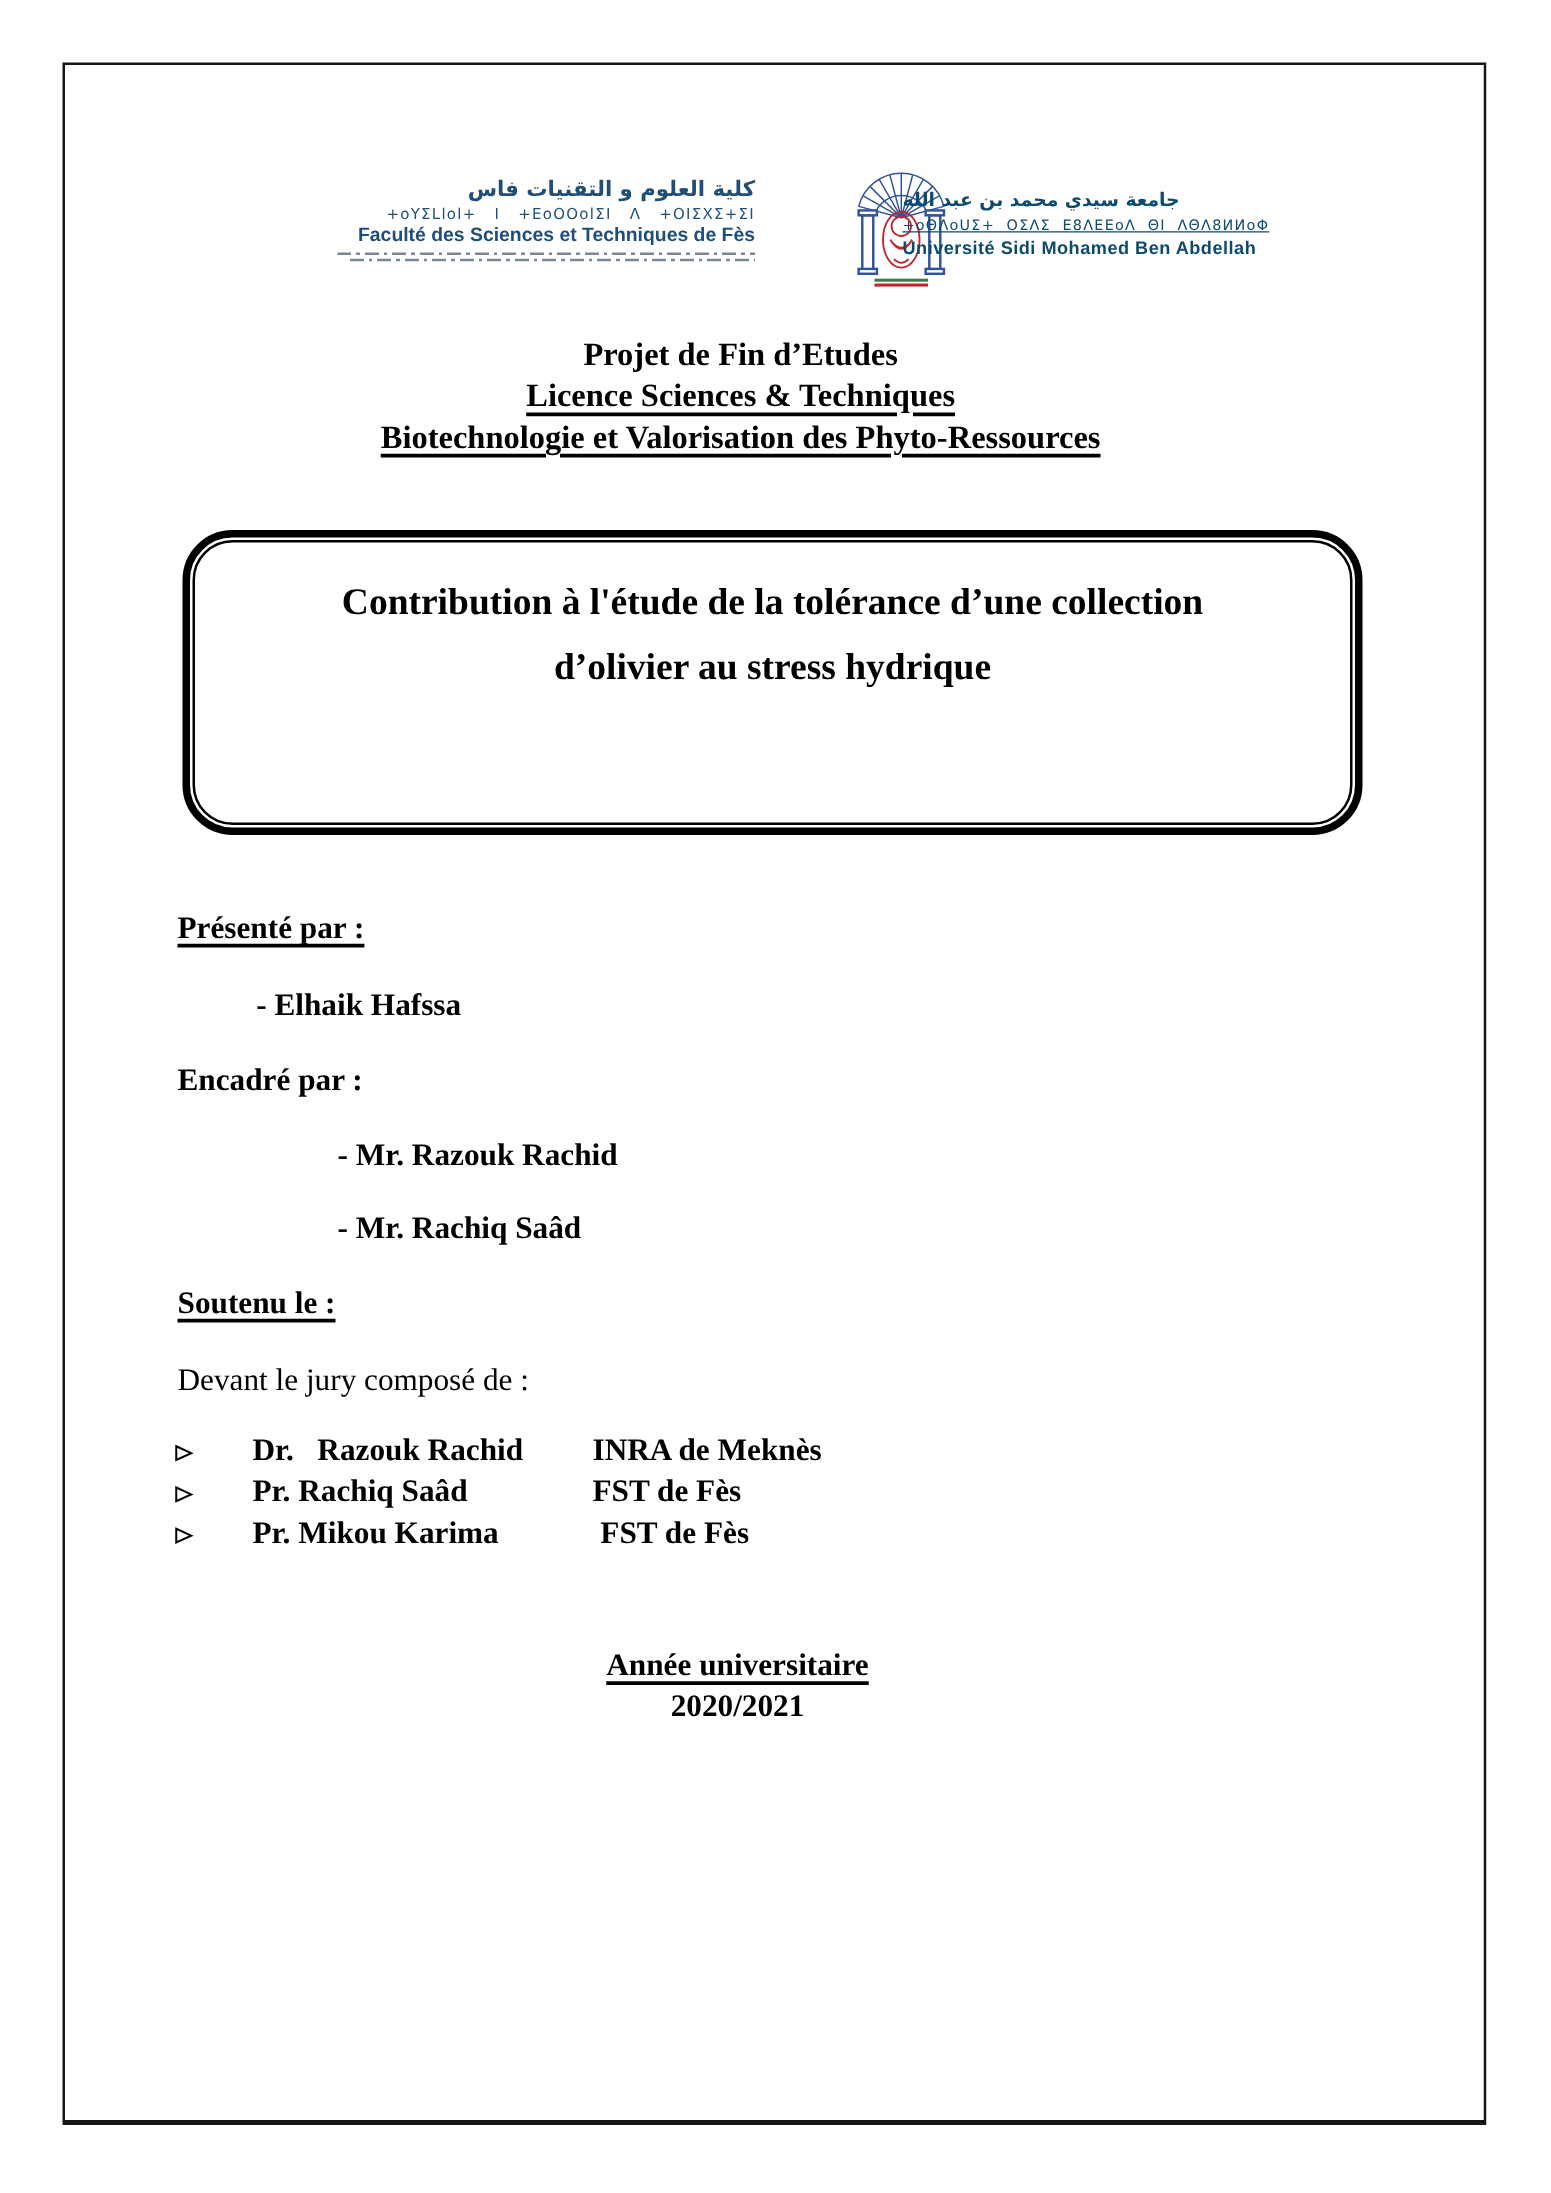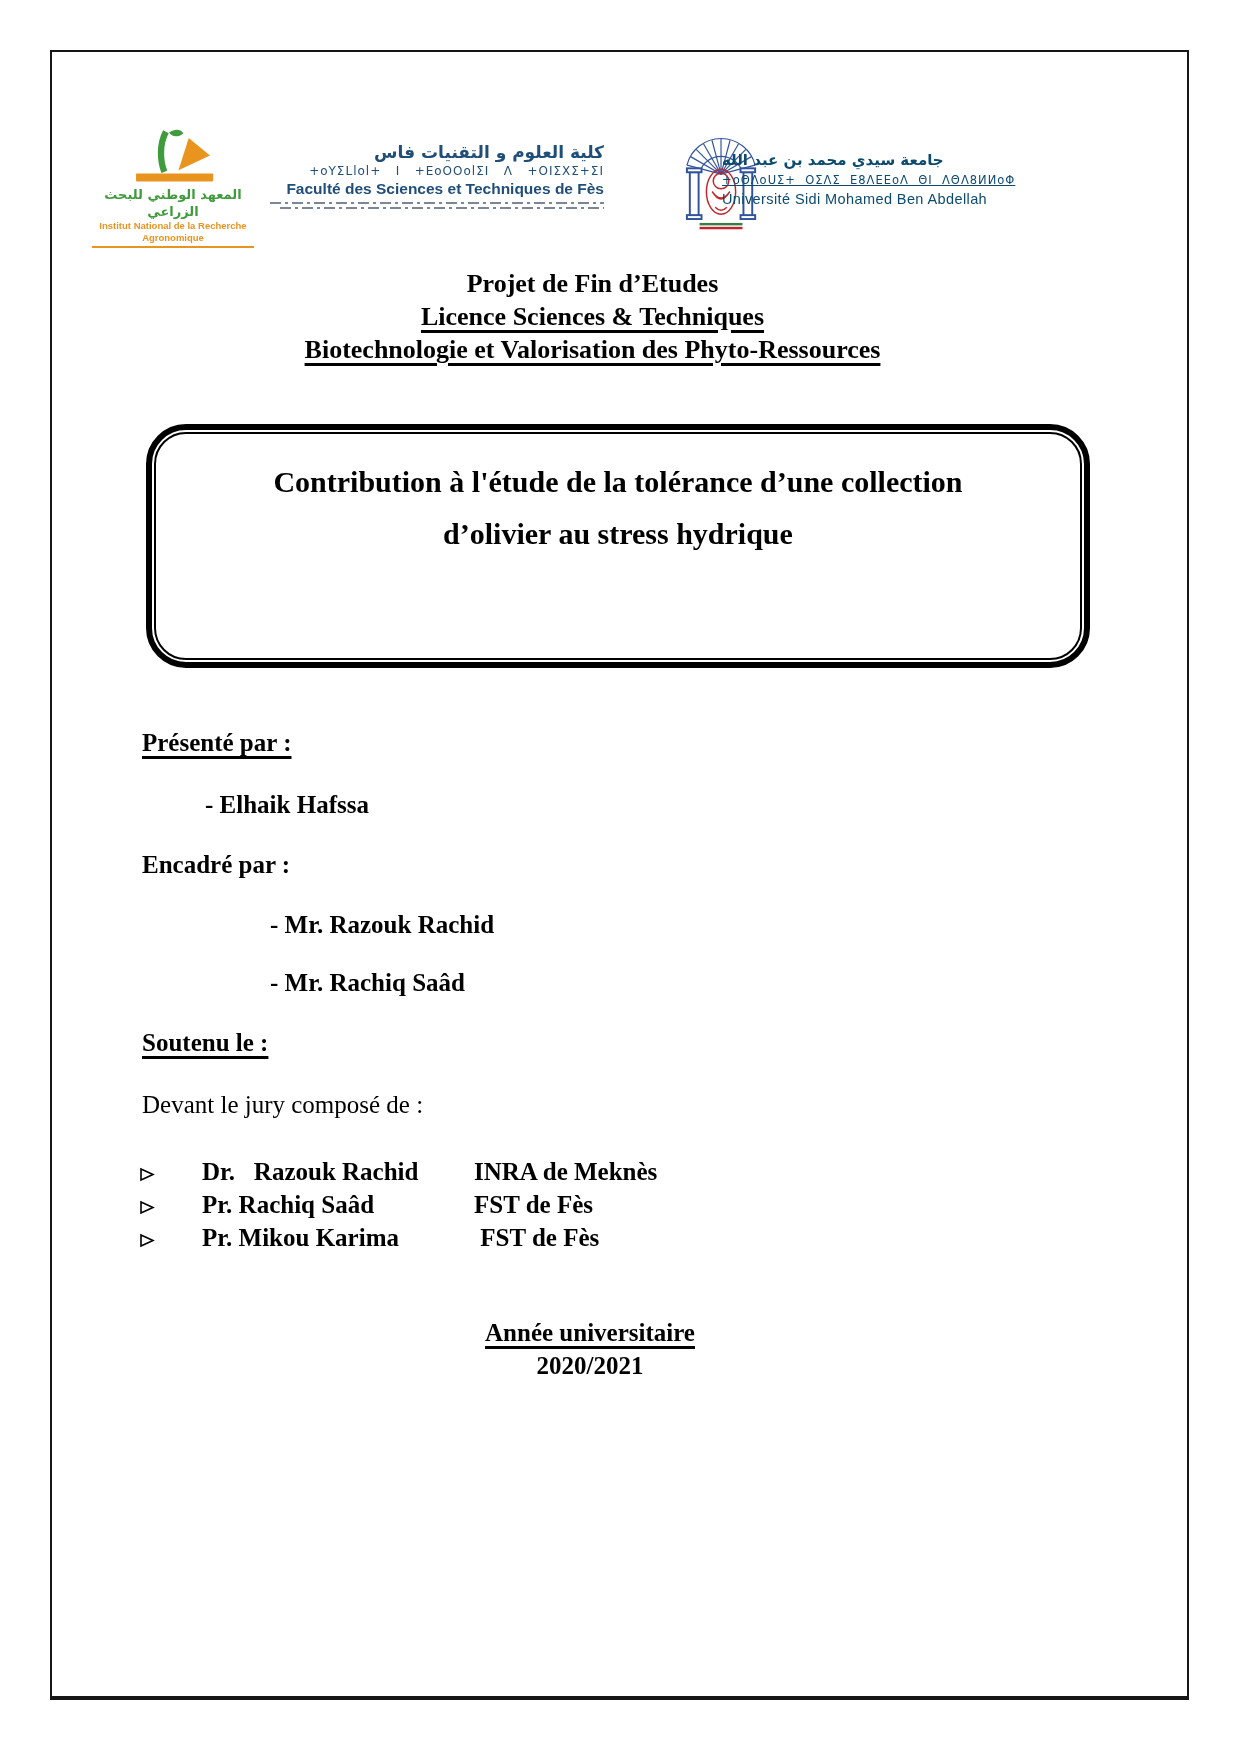--- a/index.html
+++ b/index.html
@@ -25,21 +25,21 @@
   .fst-ar{font-family:"DejaVu Sans",sans-serif;font-weight:bold;font-size:17px;line-height:22px;}
   .fst-tif{font-family:"DejaVu Sans",sans-serif;font-size:12px;line-height:16px;letter-spacing:1px;white-space:pre;}
   .fst-fr{font-family:"Liberation Sans",sans-serif;font-weight:bold;font-size:15.5px;line-height:19px;}
   .dash1,.dash2{height:2px;background:repeating-linear-gradient(90deg,#7d8696 0 11px,transparent 11px 15px,#7d8696 15px 18px,transparent 18px 22px);}
   .dash1{margin-top:4px;}
   .dash2{margin-top:3px;width:97%;margin-left:3%;}
   .usmba-emblem{position:absolute;left:683px;top:129px;}
   .usmba{position:absolute;left:722px;top:150px;width:296px;text-align:left;color:#0c4a6e;}
   .usmba-ar{font-family:"DejaVu Sans",sans-serif;font-weight:bold;font-size:15px;line-height:20px;}
   .usmba-tif{font-family:"DejaVu Sans",sans-serif;font-size:11.5px;line-height:15px;letter-spacing:1px;margin-top:3px;white-space:pre;text-decoration:underline;}
-  .usmba-fr{font-family:"Liberation Sans",sans-serif;font-weight:normal;font-size:14.5px;line-height:18px;margin-top:2px;letter-spacing:.4px;}
+  .usmba-fr{font-family:"Liberation Sans",sans-serif;font-weight:bold;font-size:14.5px;line-height:18px;margin-top:2px;letter-spacing:.4px;}
   
   .hline{position:absolute;left:0;width:1185px;text-align:center;font-weight:bold;font-size:26px;line-height:32px;}
   .h1{top:268px;}
   .h2{top:301px;}
   .h3{top:334px;}
   .u2{text-decoration:underline;text-decoration-thickness:2.5px;text-underline-offset:5px;}
   
   .tbox{
     position:absolute;left:146px;top:424px;width:944px;height:244px;
     border:6px solid #000;border-radius:40px;box-sizing:border-box;
@@ -49,44 +49,34 @@
   
   .b{position:absolute;font-size:25px;line-height:30px;}
   .bold{font-weight:bold;}
   .presente{left:142px;top:728px;}
   .elhaik{left:205px;top:790px;}
   .encadre{left:142px;top:850px;}
   .sup1{left:270px;top:910px;}
   .sup2{left:270px;top:968px;}
   .soutenu{left:142px;top:1028px;text-align:right;}
   .devant{left:142px;top:1090px;}
-  .jury{left:140px;top:1146px;margin-top:11px;}
+  .jury{left:140px;top:1146px;}
   .jury-row{display:flex;align-items:baseline;height:33px;}
   .jury-bullet{width:62px;}
   .jury-bullet svg{position:relative;top:2px;}
   .jury-name{width:272px;font-weight:bold;white-space:pre;}
   .jury-org{font-weight:bold;white-space:pre;}
   .annee{left:440px;top:1316px;width:300px;text-align:center;font-weight:bold;line-height:33px;font-family:Liberation Serif, serif;}
 </style>
 </head>
 <body>
 
 <div class="page">
   <div class="frame"></div>
 
-  <div class="inra">
-    <svg width="118" height="58" viewBox="0 0 150 70">
-      <path d="M66,3 C58,18 58,38 64,54" stroke="#3f9b3c" stroke-width="8" fill="none"></path>
-      <path d="M70,4 c8,-6 16,-4 18,1 c-7,6 -15,4 -18,-1 z" fill="#3f9b3c"></path>
-      <polygon points="82,52 95,11 122,33" fill="#e8941f"></polygon>
-      <rect x="28" y="56" width="98" height="10" rx="1" fill="#e8941f"></rect>
-    </svg>
-    <div class="inra-ar">المعهد الوطني للبحث الزراعي</div>
-    <div class="inra-fr">Institut National de la Recherche Agronomique</div>
-  </div>
 
   <div class="fst">
     <div class="fst-ar">كلية العلوم و التقنيات فاس</div>
     <div class="fst-tif">+oYΣLlol+   I   +EoOOolΣI   Λ   +OIΣXΣ+ΣI</div>
     <div class="fst-fr">Faculté des Sciences et Techniques de Fès</div>
     <div class="dash1"></div>
     <div class="dash2"></div>
   </div>
 
   <div class="usmba-emblem">

